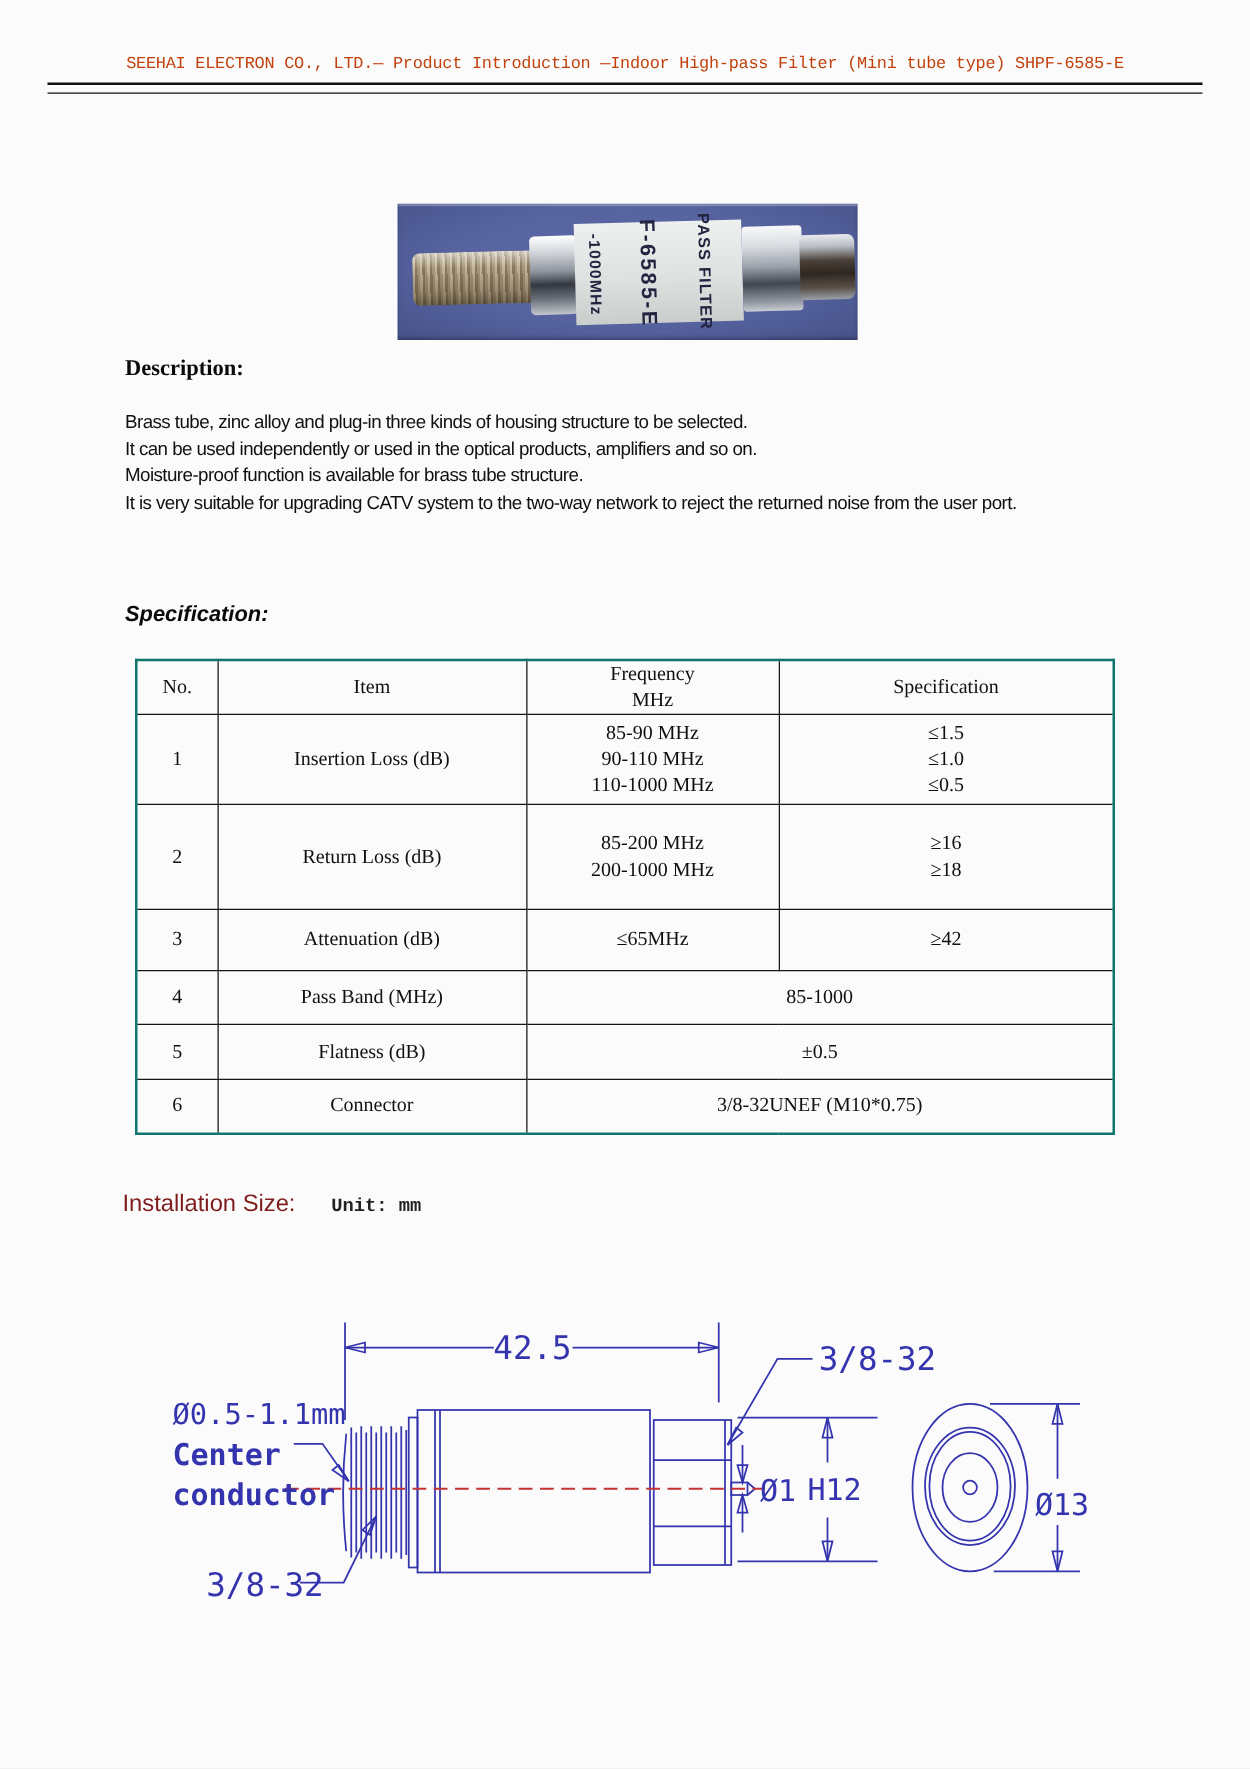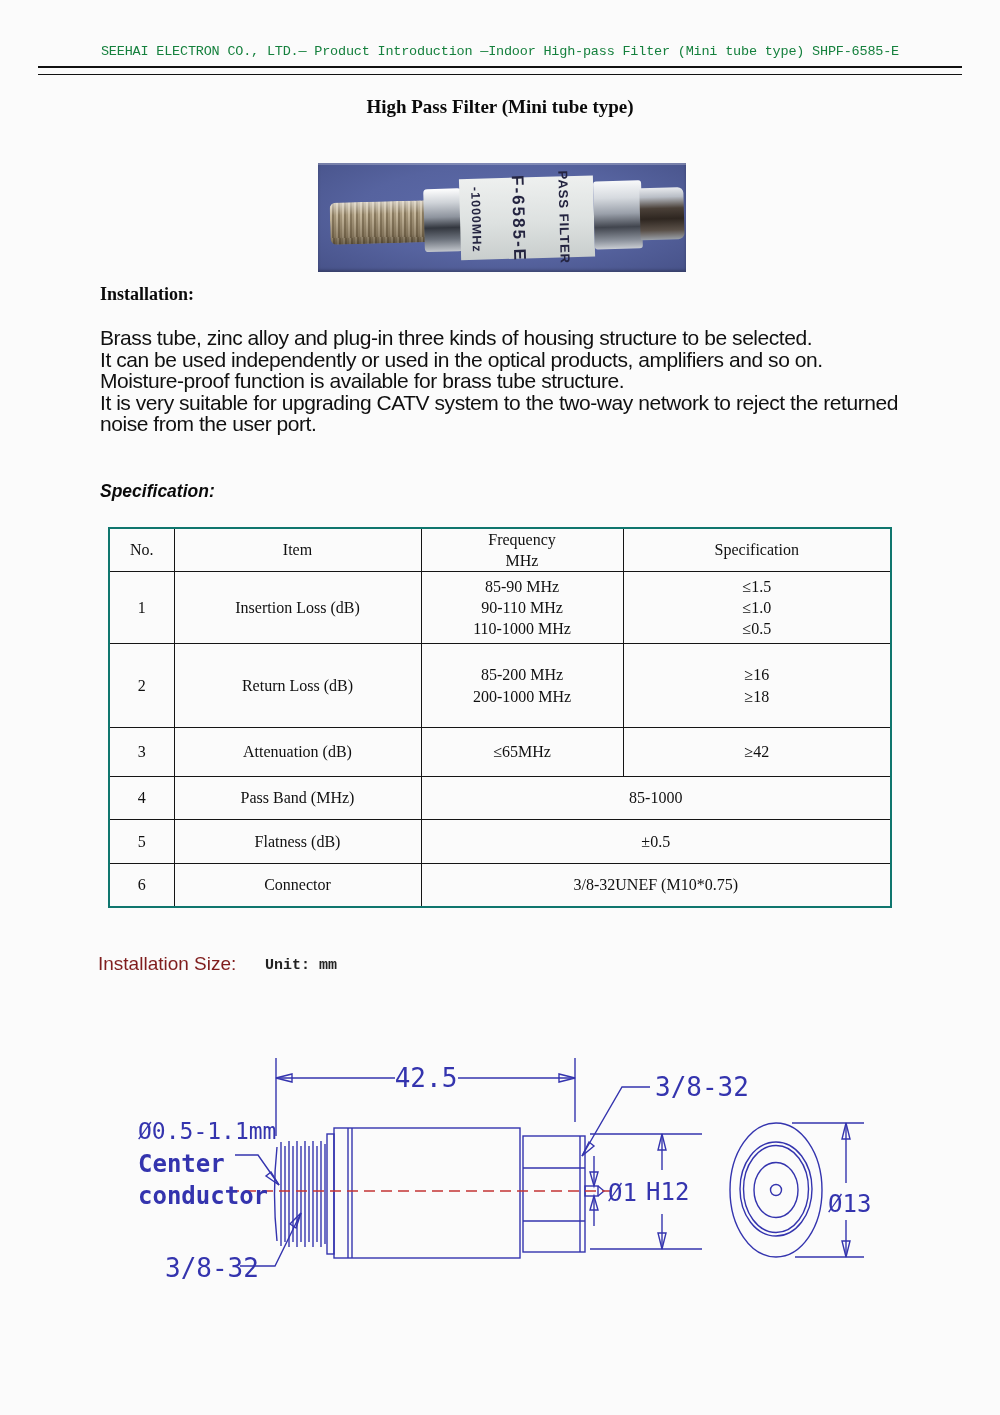--- a/index.html
+++ b/index.html
@@ -1,21 +1,21 @@
 <!DOCTYPE html>
 <html><head>
 <meta charset="utf-8">
 <style>
   html,body{margin:0;padding:0;background:#e8e8e8;}
   #page{position:relative;width:1000px;height:1415px;background:#fbfbfb;margin:0 auto;
         font-family:"Liberation Serif",serif;color:#161616;overflow:hidden;}
 
   
   .hdr{position:absolute;left:38px;top:44px;width:924px;text-align:center;
-       font-family:"Liberation Mono",monospace;font-size:13.5px;letter-spacing:-0.2px;color:#15803d;white-space:nowrap;}
+       font-family:"Liberation Mono",monospace;font-size:13.5px;letter-spacing:-0.2px;color:#c2410c;white-space:nowrap;}
   .hdr-rule{position:absolute;left:38px;top:66px;width:924px;height:6px;
             border-top:2.5px solid #111;border-bottom:1px solid #111;}
 
   
   .title{position:absolute;left:0;top:94px;width:1000px;text-align:center;
          font-family:"Liberation Serif",serif;font-weight:bold;font-size:19px;line-height:25px;color:#0a0a0a;}
 
   
   .photo{position:absolute;left:318px;top:163px;width:368px;height:109px;overflow:hidden;
          background:radial-gradient(ellipse at 50% 45%, #5d6baa 0%, #56639f 55%, #475289 100%);
@@ -35,21 +35,21 @@
   .vt2{left:58px;font-size:17px;letter-spacing:2px;transform:translate(-50%,-50%) rotate(90deg);}
   .vt3{left:16px;font-size:12.5px;letter-spacing:1px;transform:translate(-50%,-50%) rotate(90deg);}
   .p-cap{position:absolute;left:270px;top:21px;width:48px;height:68px;border-radius:3px;
          background:linear-gradient(180deg,#f8f9fa 0%,#d6dadf 25%,#9aa0aa 48%,#41454e 68%,#8d939d 88%,#c9cdd3 100%);}
   .p-hex{position:absolute;left:316px;top:29px;width:44px;height:52px;border-radius:2px 6px 6px 2px;
          background:linear-gradient(180deg,#e9ebee 0%,#b9bec6 18%,#4a4038 40%,#2e2620 60%,#5a5048 82%,#9aa0a8 100%);}
 
   
   .sec-h-serif{position:absolute;font-family:"Liberation Serif",serif;font-weight:bold;font-size:18px;color:#0a0a0a;}
   .desc-body{position:absolute;left:100px;top:327px;width:808px;
-             font-family:"Liberation Sans",sans-serif;font-size:21px;line-height:21.5px;
+             font-family:"Liberation Sans",sans-serif;font-size:15px;line-height:21.5px;
              letter-spacing:-0.45px;color:#101010;}
   .sec-h-sans{position:absolute;font-family:"Liberation Sans",sans-serif;font-weight:bold;font-size:17.5px;color:#0a0a0a;}
 
   
   .spec-table{position:absolute;left:108px;top:527px;border-collapse:collapse;table-layout:fixed;
               width:782px;border:2px solid #0f766e;}
   .spec-table td{border:1px solid #151515;text-align:center;vertical-align:middle;
                  font-family:"Liberation Serif",serif;font-size:16px;color:#101010;padding:0;}
   .cell-lines div{line-height:21px;}
   .row-sp div{line-height:22px;}
@@ -66,38 +66,37 @@
 </style>
 </head>
 <body>
 
 <div id="page">
 
   <div class="hdr">SEEHAI ELECTRON CO., LTD.— Product Introduction —Indoor High-pass Filter (Mini tube type) SHPF-6585-E</div>
   <div class="hdr-rule"></div>
 
   <div class="title">
-    <div>High Pass Filter (Mini tube type)</div>
   </div>
 
   <div class="photo">
     <div class="device">
       <div class="p-thread"></div>
       <div class="p-collar"></div>
       <div class="p-label">
         <span class="vtxt vt1">PASS FILTER</span>
         <span class="vtxt vt2">F-6585-E</span>
         <span class="vtxt vt3">-1000MHz</span>
       </div>
       <div class="p-cap"></div>
       <div class="p-hex"></div>
     </div>
   </div>
 
-  <div class="sec-h-serif" style="left:100px;top:284px;">Installation:</div>
+  <div class="sec-h-serif" style="left:100px;top:284px;">Description:</div>
   <div class="desc-body">
     <div>Brass tube, zinc alloy and plug-in three kinds of housing structure to be selected.</div>
     <div>It can be used independently or used in the optical products, amplifiers and so on.</div>
     <div>Moisture-proof function is available for brass tube structure.</div>
     <div>It is very suitable for upgrading CATV system to the two-way network to reject the returned noise from the user port.</div>
   </div>
 
   <div class="sec-h-sans" style="left:100px;top:481px;font-style:italic;">Specification:</div>
 
   <table class="spec-table">

